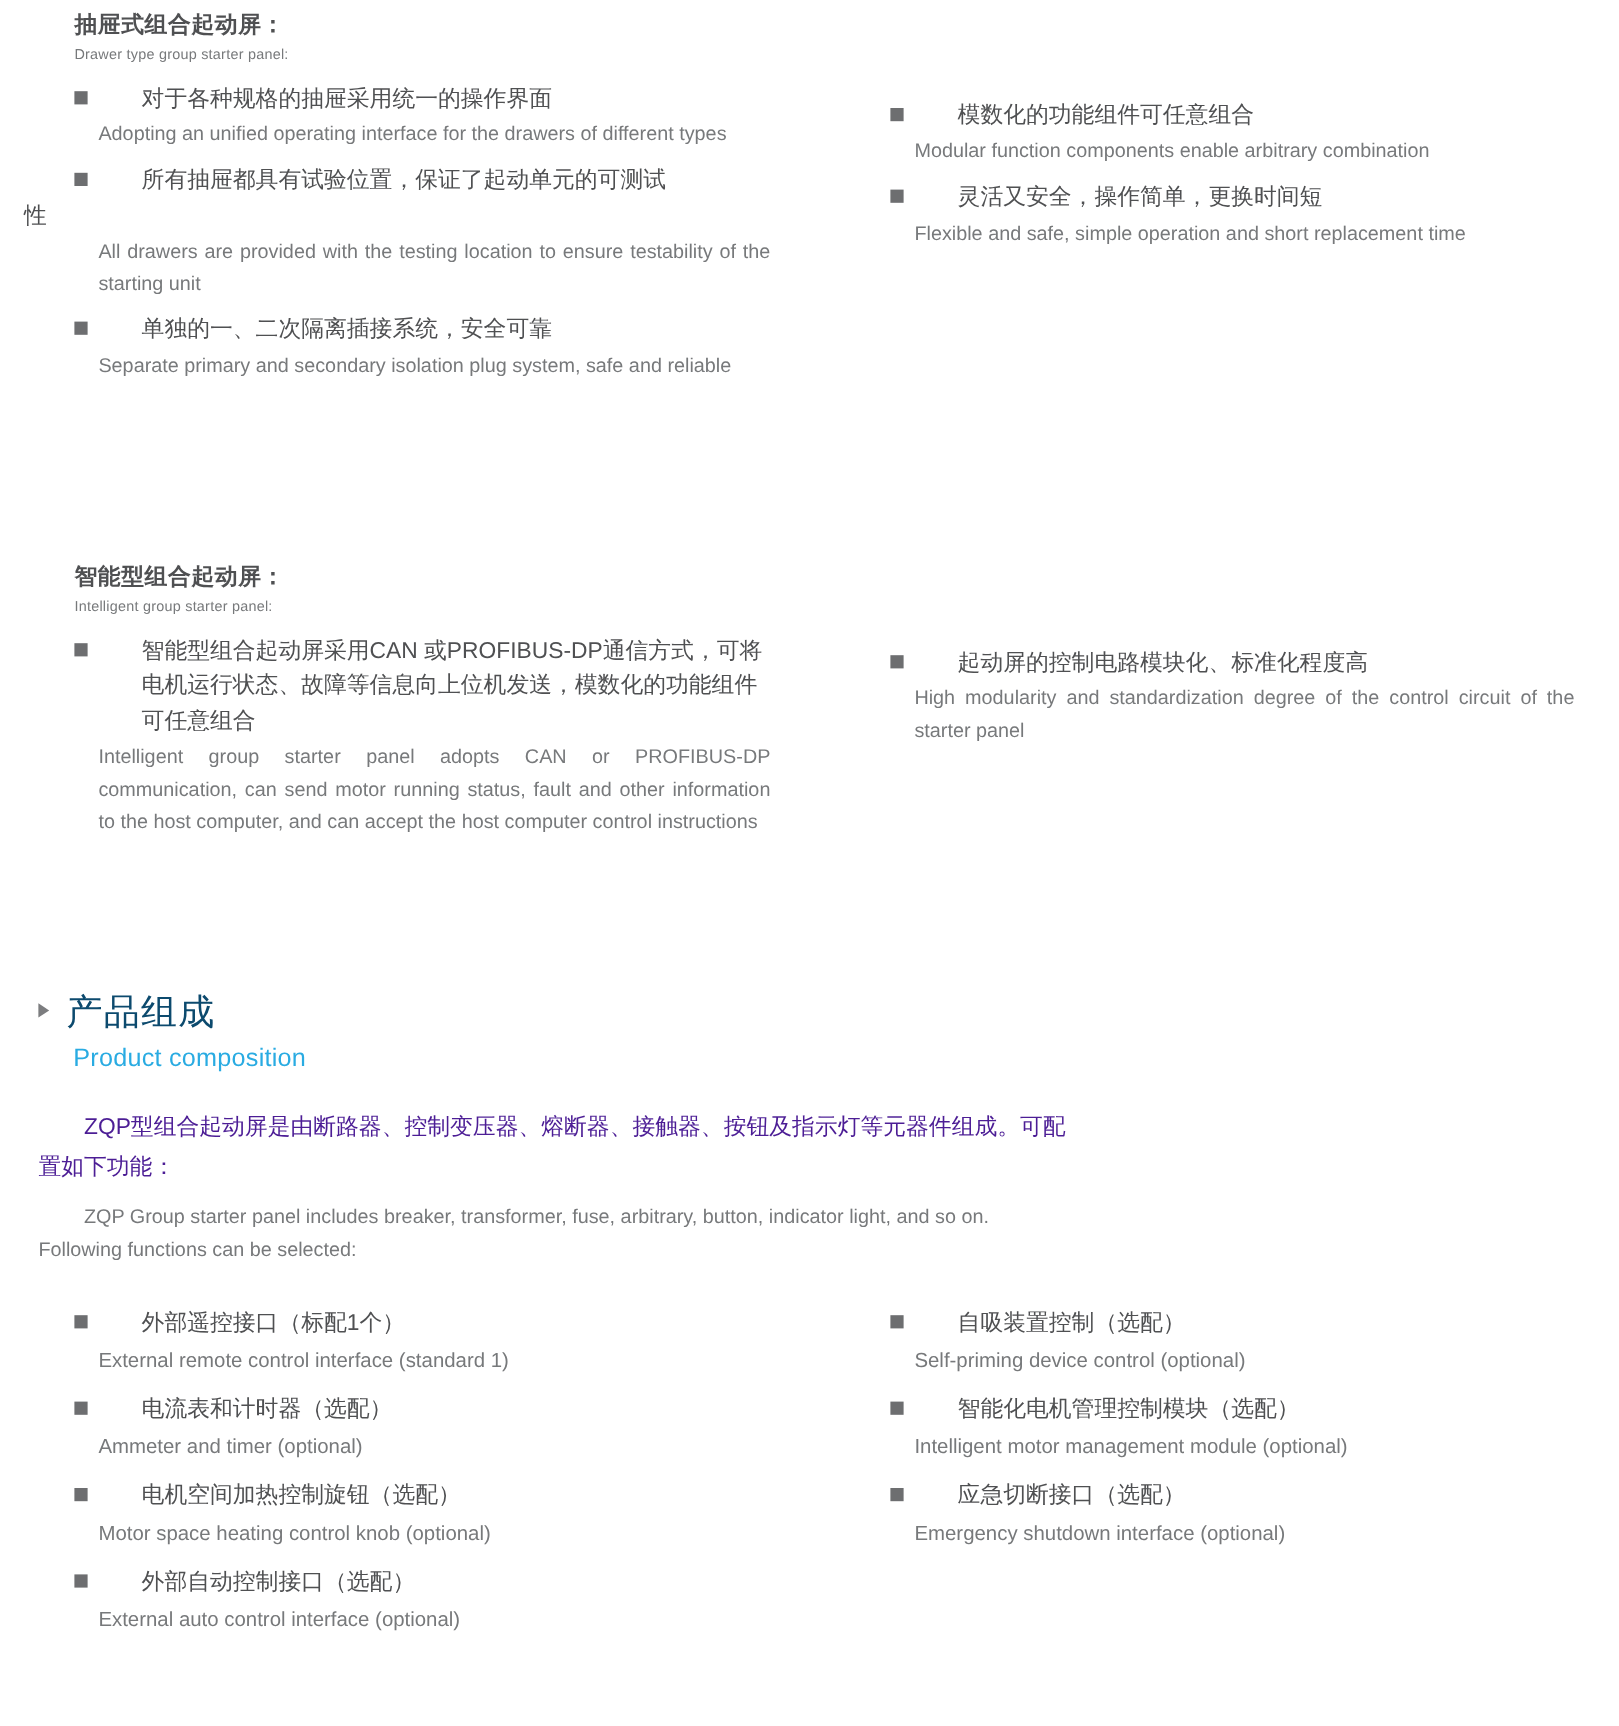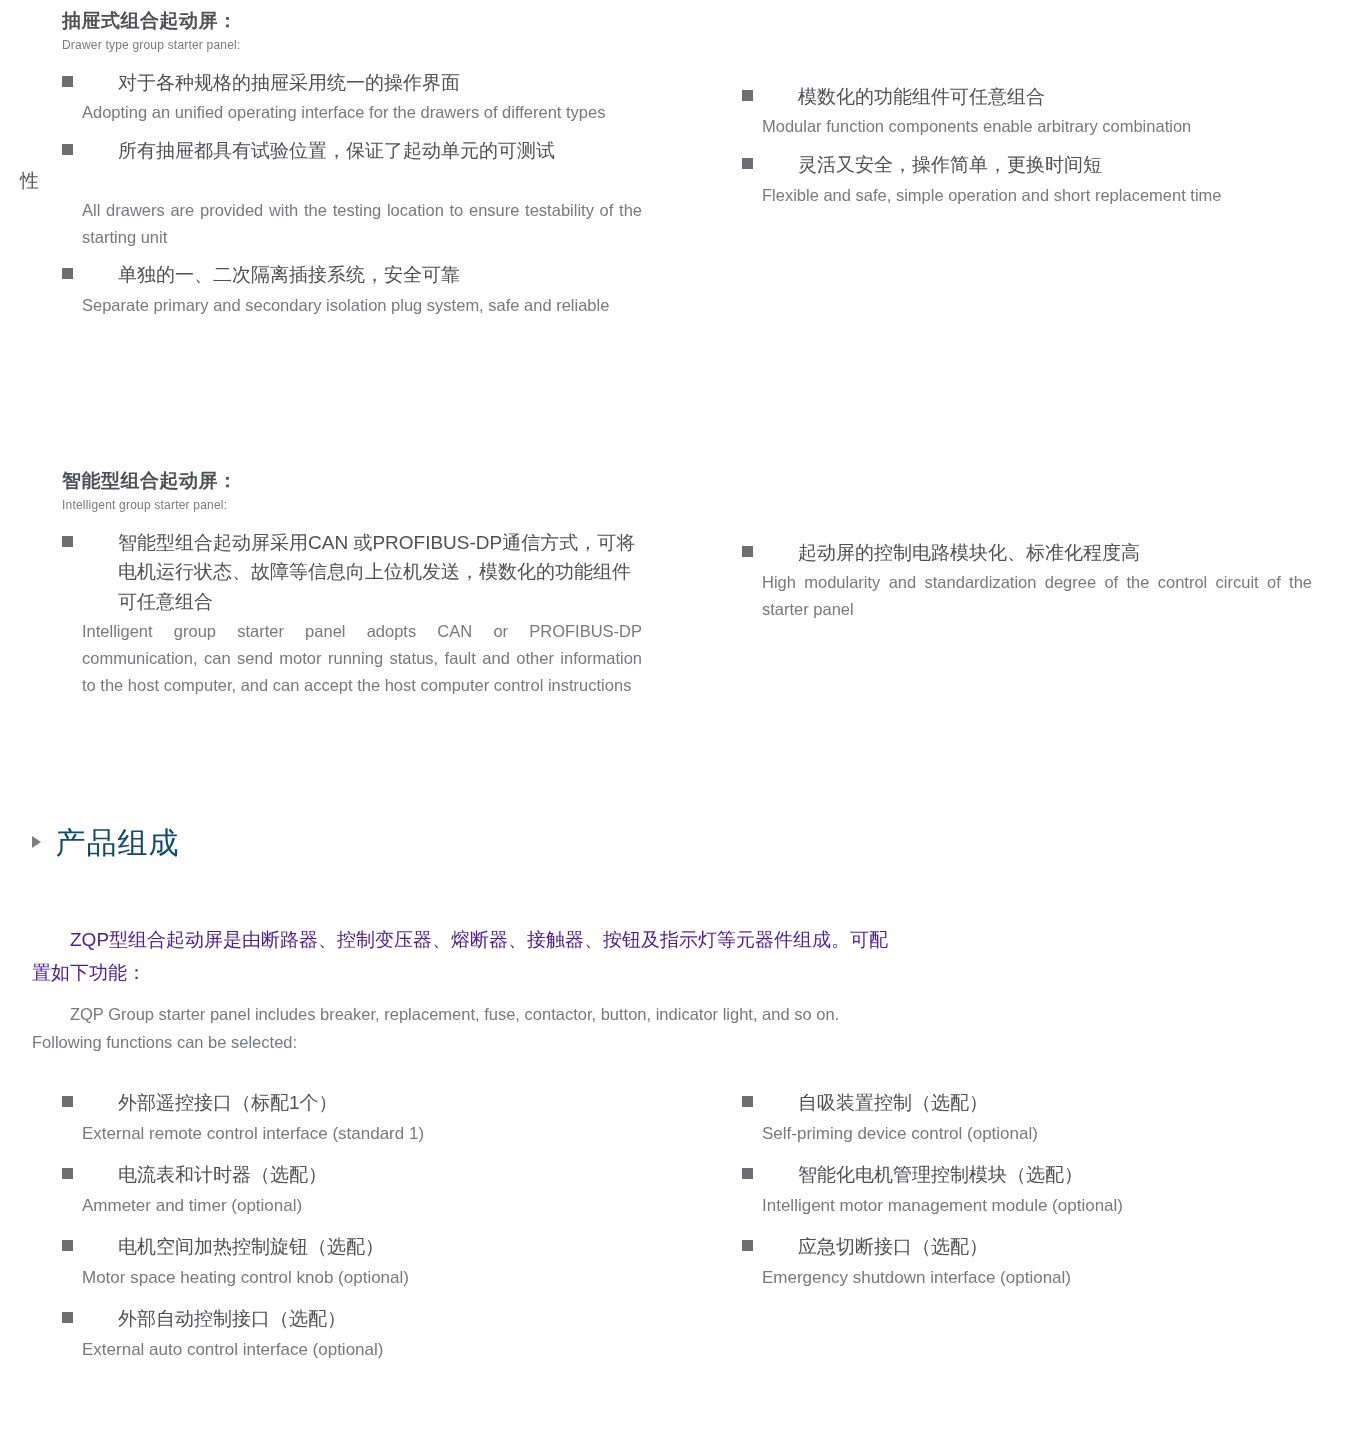--- a/index.html
+++ b/index.html
@@ -239,25 +239,26 @@
         <span class="bullet-sq"></span>
         <span class="bullet-cn">起动屏的控制电路模块化、标准化程度高</span>
       </div>
       <div class="bullet-en">High modularity and standardization degree of the control circuit of the starter panel</div>
     </div>
   </div>
 
   <div class="prod-head">
     <span class="triangle"></span>
     <span class="prod-head-cn">产品组成</span>
+    <div class="prod-head-en">Product composition</div>
   </div>
 
   <div class="para">
     <p class="p-cn">ZQP型组合起动屏是由断路器、控制变压器、熔断器、接触器、按钮及指示灯等元器件组成。可配置如下功能：</p>
-    <p class="p-en">ZQP Group starter panel includes breaker, replacement, fuse, contactor, button, indicator light, and so on. Following functions can be selected:</p>
+    <p class="p-en">ZQP Group starter panel includes breaker, transformer, fuse, arbitrary, button, indicator light, and so on. Following functions can be selected:</p>
   </div>
 
   <div class="feat-left">
     <div class="feat-item">
       <div class="bullet-row">
         <span class="bullet-sq"></span>
         <span class="bullet-cn">外部遥控接口（标配1个）</span>
       </div>
       <div class="bullet-en">External remote control interface (standard 1)</div>
     </div>

